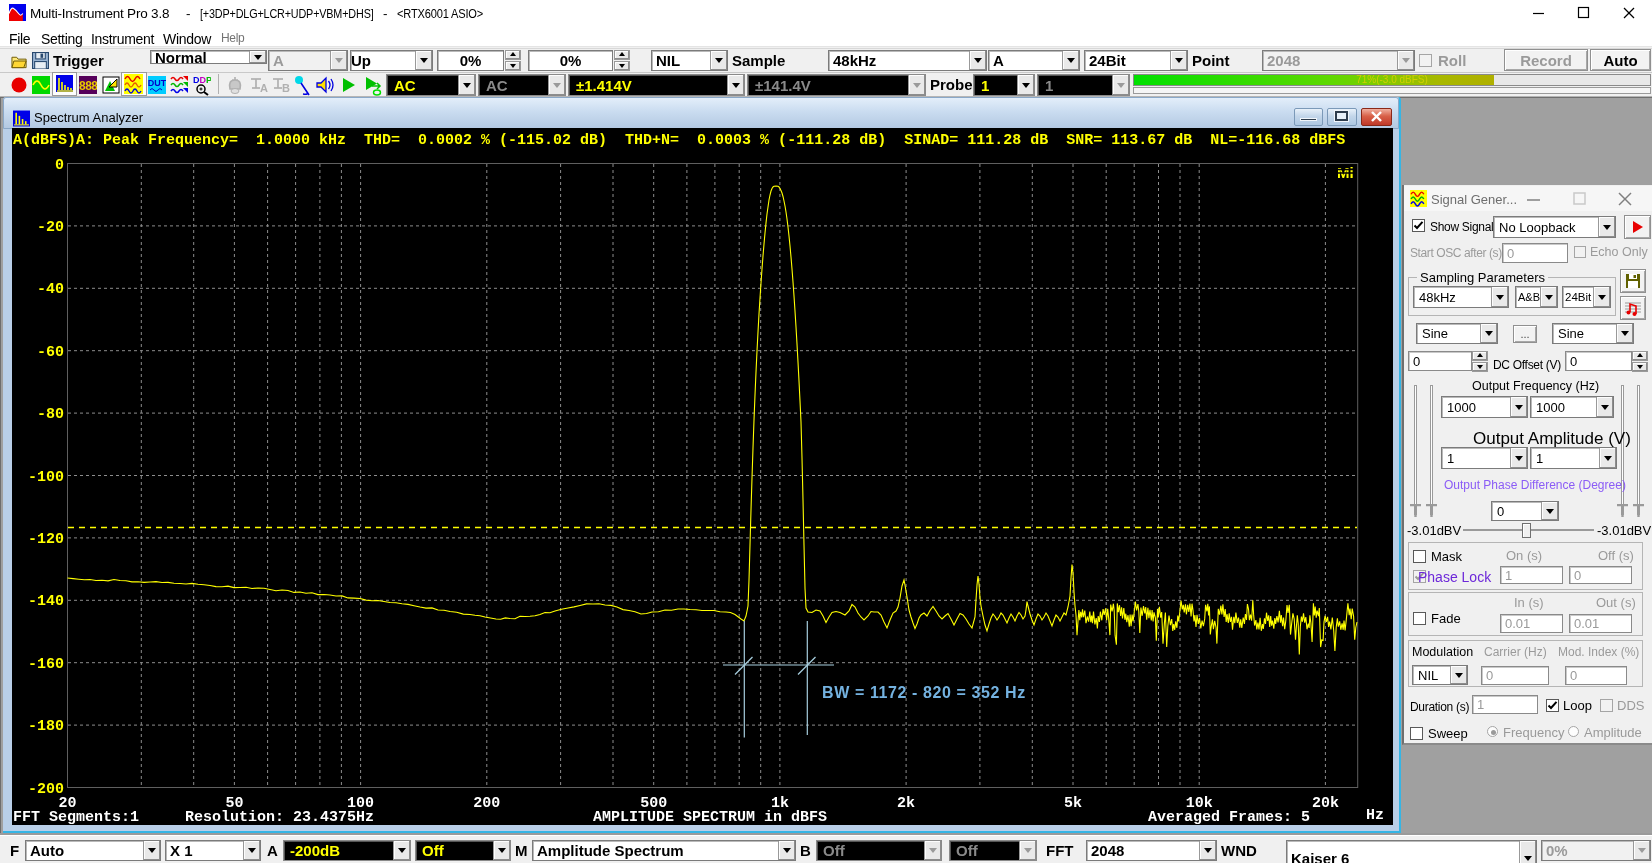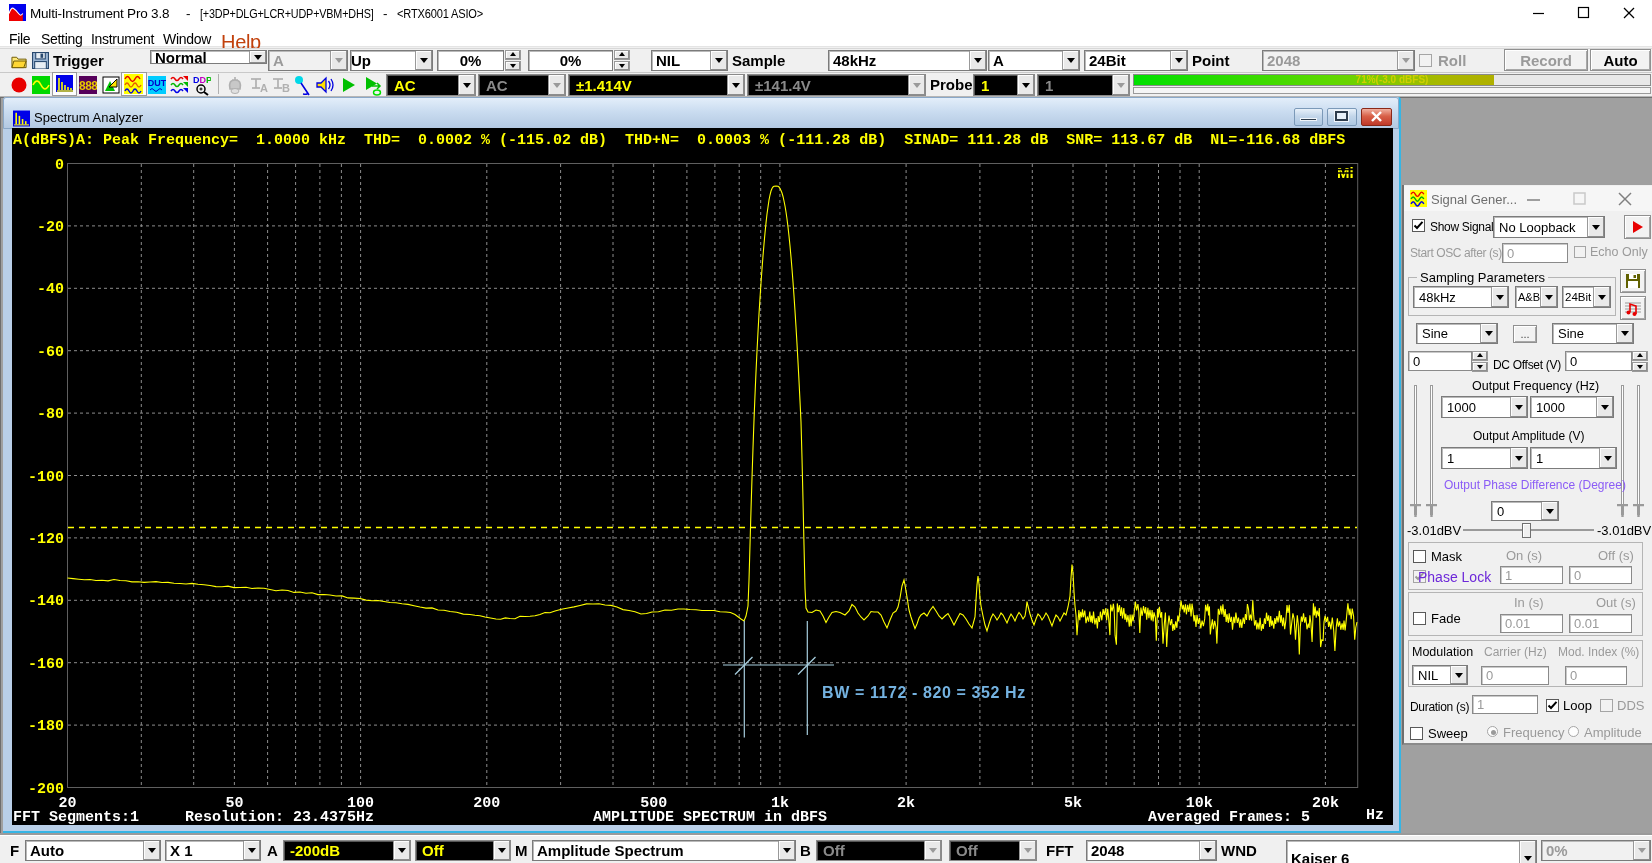--- a/index.html
+++ b/index.html
@@ -39,21 +39,21 @@
       <rect x="50.5" y="7.5" width="10" height="10"></rect>
       <line x1="96" y1="8" x2="106" y2="18"></line>
       <line x1="106" y1="8" x2="96" y2="18"></line>
     </g>
   </svg>
 <div style="position:absolute;left:0;top:25px;width:1652px;height:22px;background:#fff;border-bottom:1px solid #e4e4e4"></div>
 <div style="position:absolute;left:9px;top:31px;font-size:14px;letter-spacing:-0.3px;color:#000">File</div>
 <div style="position:absolute;left:41px;top:31px;font-size:14px;letter-spacing:-0.3px;color:#000">Setting</div>
 <div style="position:absolute;left:91px;top:31px;font-size:14px;letter-spacing:-0.3px;color:#000">Instrument</div>
 <div style="position:absolute;left:163px;top:31px;font-size:14px;letter-spacing:-0.3px;color:#000">Window</div>
-<div style="position:absolute;left:221px;top:31px;font-size:20px;letter-spacing:-0.3px;color:#c2410c">Help</div>
+<div style="position:absolute;left:221px;top:31px;font-size:12px;letter-spacing:-0.3px;color:#737373">Help</div>
 <div style="position:absolute;left:0;top:48px;width:1652px;height:24px;background:#f0f0f0;border-top:1px solid #d8d8d8"></div>
 <svg class="ic" style="left:11px;top:53px" width="18" height="15" viewBox="0 0 18 15">
     <path d="M1 3 h5 l1.5 2 H16 v9 H1 Z" fill="#ffe97a" stroke="#6b5700" stroke-width="1"></path>
     <path d="M3 7 h13 l-2.5 7 H1 Z" fill="#ffd734" stroke="#6b5700" stroke-width="1"></path>
   </svg>
 <svg class="ic" style="left:32px;top:52px" width="16" height="16" viewBox="0 0 16 16">
     <rect x="0.5" y="0.5" width="15" height="15" fill="#9ab4d2" stroke="#28486e"></rect>
     <rect x="3.5" y="0.5" width="9" height="6" fill="#e8eef4" stroke="#28486e"></rect>
     <rect x="8" y="1.5" width="2.5" height="4" fill="#28486e"></rect>
     <rect x="2.5" y="9" width="11" height="7" fill="#e8eef4" stroke="#28486e"></rect>
@@ -258,21 +258,21 @@
     </i>
   </div>
 <div class="cb blkd" style="left:1037px;top:74px;width:93px;height:22px;font-weight:bold;font-size:15px">
     <span style="padding-left:7px">1</span>
     <i class="ab dis">
       <i class="tri gtri"></i>
     </i>
   </div>
 <div style="position:absolute;left:1133px;top:74px;width:518px;height:12px;border:1px solid #8a8a8a;background:#e8e8e8"></div>
 <div style="position:absolute;left:1134px;top:75px;width:360px;height:10px;background:linear-gradient(90deg,#00e000,#60d800 55%,#a8b800 85%,#b0b000)"></div>
-<div style="position:absolute;left:1133px;top:74px;width:518px;height:12px;text-align:center;font-size:10px;font-weight:bold;color:#cfcf00;line-height:12px">71%(-3.0 dBFS)</div>
+<div style="position:absolute;left:1133px;top:74px;width:518px;height:12px;text-align:center;font-size:10px;font-weight:normal;color:#cfcf00;line-height:12px">71%(-3.0 dBFS)</div>
 <div style="position:absolute;left:1133px;top:87px;width:518px;height:7px;border:1px solid #9a9a9a;background:#f5f5f5"></div>
 <div style="position:absolute;left:0;top:97px;width:1652px;height:738px;background:#a0a0a0;border-top:1px solid #6e6e6e;border-left:1px solid #6e6e6e"></div>
 <div style="position:absolute;left:3px;top:97px;width:1398px;height:736px;background:#b9cfe8;border-right:2px solid #35b5e5;border-bottom:2px solid #35b5e5;border-radius:3px 3px 0 0"></div>
 <div style="position:absolute;left:3px;top:97px;width:1396px;height:32px;background:linear-gradient(180deg,#e3eefa,#cadcf0 45%,#b3c9e2);border-radius:3px 3px 0 0;border:1px solid #8aa8c8"></div>
 <svg class="ic" style="left:13px;top:110px" width="16" height="15" viewBox="0 0 16 15">
     <rect width="16" height="15" fill="#0000e8"></rect>
     <g stroke="#ffff00" stroke-width="1.5">
       <line x1="3" y1="2" x2="3" y2="13"></line>
       <line x1="6" y1="5" x2="6" y2="13"></line>
       <line x1="9" y1="8" x2="9" y2="13"></line>
@@ -401,21 +401,21 @@
         <line x1="111" y1="5" x2="99" y2="17"></line>
       </g>
     </g>
   </svg>
 <div class="ck" style="left:1412px;top:219px;width:13px;height:13px">
     <svg width="11" height="11" viewBox="0 0 11 11">
       <path d="M1.5 5.5 L4 8 L9.5 1.8" stroke="#000" stroke-width="2" fill="none"></path>
     </svg>
   </div>
 <div style="position:absolute;left:1430px;top:220px;font-size:12px;letter-spacing:-0.3px;color:#000;white-space:nowrap">Show Signal</div>
-<div class="cb" style="left:1493px;top:216px;width:112px;height:22px;font-size:13px">
+<div class="cb" style="left:1493px;top:216px;width:123px;height:22px;font-size:13px">
     <span style="padding-left:5px">No Loopback</span>
     <i class="ab">
       <i class="tri"></i>
     </i>
   </div>
 <div class="btn" style="left:1624px;top:215px;width:27px;height:24px">
     <svg width="14" height="14" viewBox="0 0 14 14">
       <path d="M2 1 L12 7 L2 13 Z" fill="#e80000"></path>
     </svg>
   </div>
@@ -503,21 +503,21 @@
     <i class="ab">
       <i class="tri"></i>
     </i>
   </div>
 <div class="cb" style="left:1530px;top:396px;width:84px;height:22px;font-size:13px">
     <span style="padding-left:5px">1000</span>
     <i class="ab">
       <i class="tri"></i>
     </i>
   </div>
-<div style="position:absolute;left:1473px;top:429px;font-size:12px;color:#000;white-space:nowrap">Output Amplitude (V)</div>
+<div style="position:absolute;left:1473px;top:429px;font-size:17px;color:#000;white-space:nowrap">Output Amplitude (V)</div>
 <div class="cb" style="left:1441px;top:447px;width:87px;height:22px;font-size:13px">
     <span style="padding-left:5px">1</span>
     <i class="ab">
       <i class="tri"></i>
     </i>
   </div>
 <div class="cb" style="left:1530px;top:447px;width:87px;height:22px;font-size:13px">
     <span style="padding-left:5px">1</span>
     <i class="ab">
       <i class="tri"></i>

